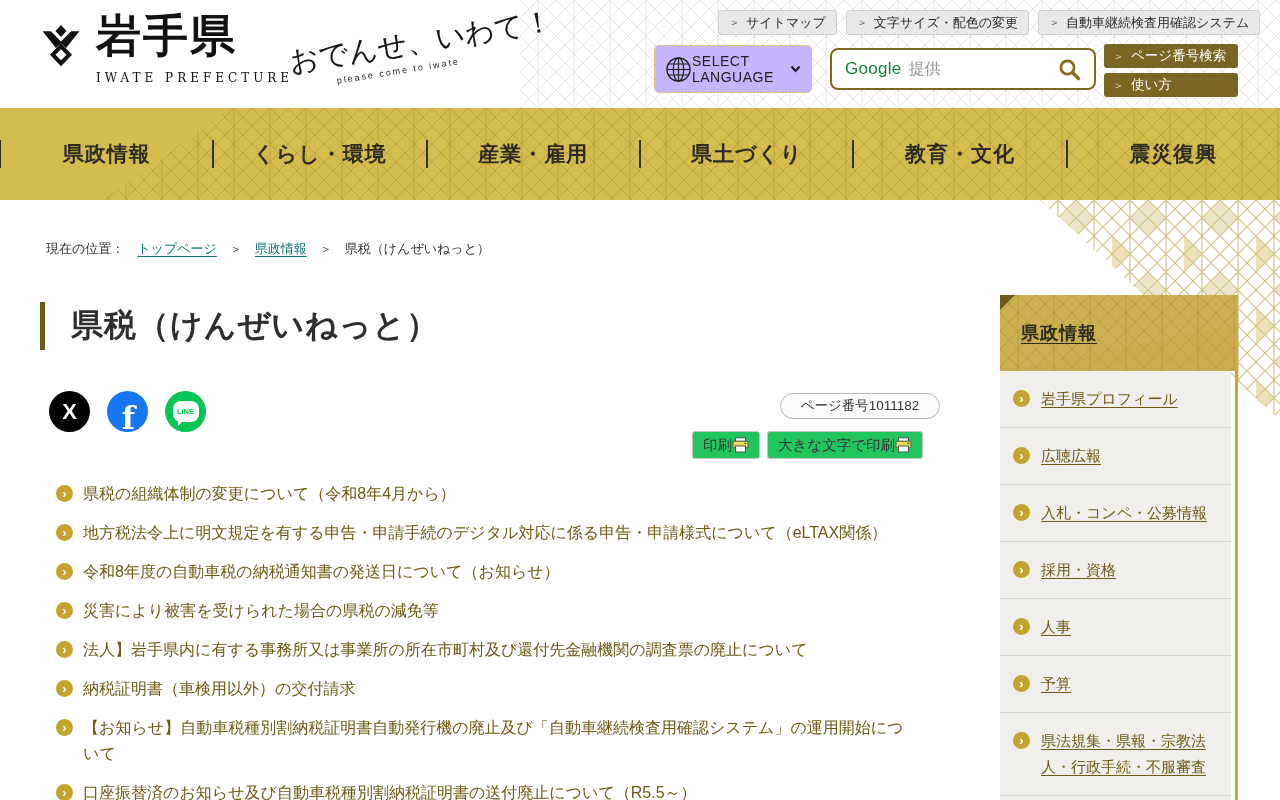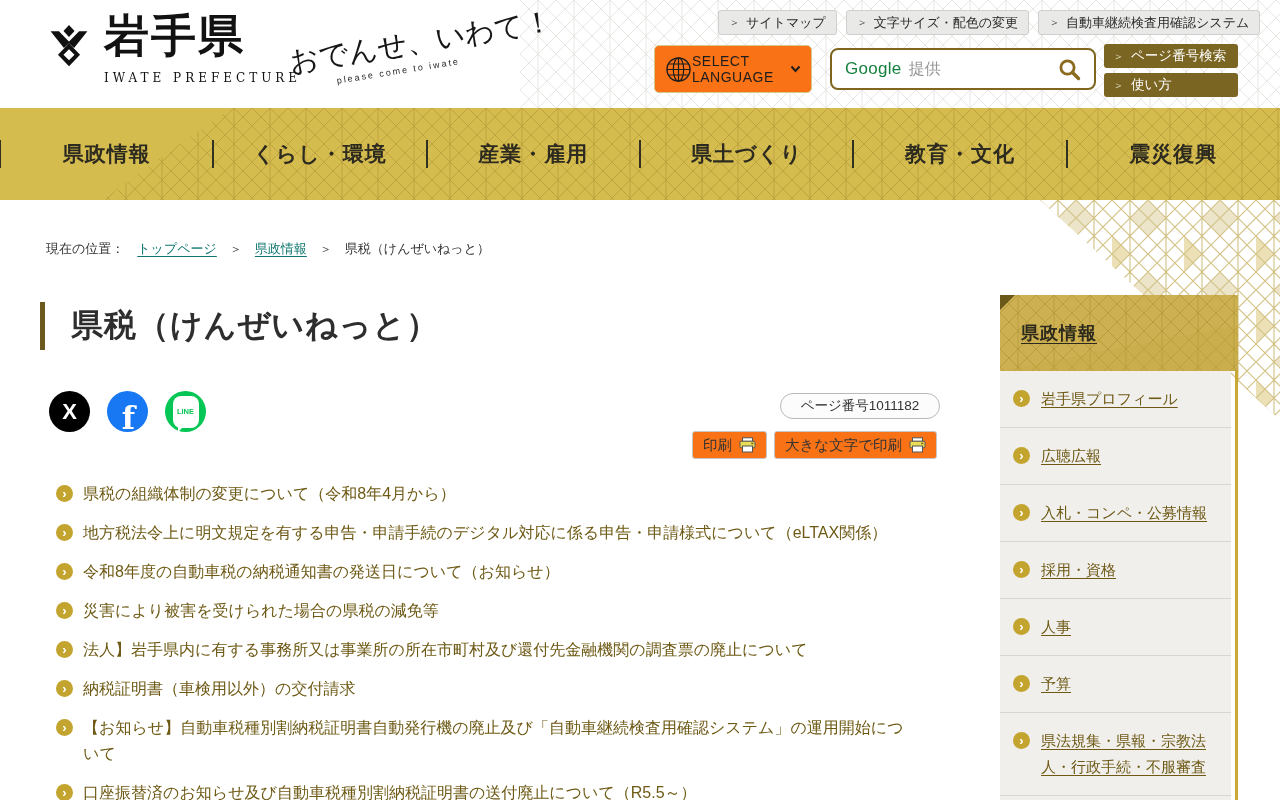--- a/index.html
+++ b/index.html
@@ -3,32 +3,32 @@
 <meta charset="utf-8">
 <style>
   * { margin:0; padding:0; box-sizing:border-box; }
   html,body { width:1280px; height:800px; overflow:hidden; }
   body { position:relative; background:#fff; font-family:"Liberation Sans","DejaVu Sans",sans-serif; color:#333; }
   a { cursor:pointer; }
 
   
   .header { position:absolute; left:0; top:0; width:1280px; height:108px; background:#fff; }
   .header-pattern { position:absolute; right:0; top:0; pointer-events:none; }
-  .logo { position:absolute; left:46px; top:10px; display:flex; gap:12px; align-items:flex-start; }
+  .logo { position:absolute; left:38px; top:10px; display:flex; gap:12px; align-items:flex-start; }
   .crest { width:46px; height:58px; margin-top:8px; }
   .logo-jp { font-family:"DejaVu Serif","Liberation Serif",serif; font-size:45px; line-height:1.15; color:#121212; letter-spacing:2px; font-weight:bold; }
   .logo-en { font-family:"DejaVu Serif","Liberation Serif",serif; font-size:12px; letter-spacing:4px; color:#121212; margin-top:9px;text-align:right; }
   .tagline { position:absolute; left:288px; top:22px; transform:rotate(-9deg); font-family:"DejaVu Serif","Liberation Serif",serif; font-size:29px; color:#161616; white-space:nowrap; }
   .tagline-en { position:absolute; left:336px; top:66px; transform:rotate(-9deg); font-size:9px; letter-spacing:2px; color:#2a2a2a; white-space:nowrap; }
 
   .util-row { position:absolute; left:718px; top:10px; display:flex; gap:9px; }
   .util-btn { background:#e9e9e7; border:1px solid #cfcfcd; border-radius:3px; height:25px; display:flex; align-items:center; gap:6px; padding:0 10px; font-size:13px; color:#2b2b2b; white-space:nowrap; }
   .pfx { font-size:11px; color:#444; }
 
-  .lang-btn { position:absolute; left:654px; top:45px; width:158px; height:48px; background:#f97316; border:1px solid #d6c98e; border-radius:5px; display:flex; align-items:center; padding:8px 10px; }
+  .lang-btn { position:absolute; left:654px; top:45px; width:158px; height:48px; background:#c4b5fd; border:1px solid #d6c98e; border-radius:5px; display:flex; align-items:center; padding:8px 10px; }
   .lang-label { font-size:14px; color:#1d1d1d; line-height:1.15; letter-spacing:.5px; }
   .searchbox { position:absolute; left:830px; top:48px; width:266px; height:42px; background:#fff; border:2px solid #7e661f; border-radius:8px; display:flex; align-items:center; padding:0 13px; }
   .search-brand { font-size:17px; color:#15803d; letter-spacing:.3px; }
   .search-note { font-size:16px; color:#949494; margin-left:7px; }
   .search-btn { margin-left:auto; background:none; border:none; display:flex; }
   .quick-col { position:absolute; left:1104px; top:44px; width:134px; display:flex; flex-direction:column; gap:5px; }
   .quick-btn { background:#7a6522; color:#fff; height:24px; border-radius:3px; display:flex; align-items:center; gap:7px; padding:0 9px; font-size:13.5px; white-space:nowrap; }
   .quick-btn .pfx { color:#e8e0c8; }
 
   
@@ -48,28 +48,28 @@
   
   .page-title { position:absolute; left:40px; top:302px; height:48px; border-left:5px solid #6b591d; padding-left:26px; display:flex; align-items:center; font-size:32px; font-weight:bold; color:#2e2e2e; letter-spacing:1px; }
 
   
   .share-row { position:absolute; left:49px; top:391px; display:flex; gap:17px; }
   .share { width:41px; height:41px; border-radius:50%; display:flex; align-items:center; justify-content:center; position:relative; }
   .share-x { background:#000; color:#fff; font-weight:bold; font-size:22px; }
   .share-fb { background:#1877f2; overflow:hidden; }
   .fb-f { font-family:"DejaVu Serif","Liberation Serif",serif; font-size:31px; font-weight:bold; color:#fff; margin-top:13px; margin-left:2px; }
   .share-line { background:#06c755; }
-  .line-bubble { width:26px; height:32px; background:#fff; border-radius:8px; display:flex; align-items:center; justify-content:center; position:relative; }
+  .line-bubble { width:26px; height:21px; background:#fff; border-radius:8px; display:flex; align-items:center; justify-content:center; position:relative; }
   .line-bubble::after { content:""; position:absolute; left:5px; bottom:-4px; width:0; height:0; border:4px solid transparent; border-top-color:#fff; border-left-color:#fff; }
   .line-text { color:#06c755; font-size:7.5px; font-weight:bold; }
 
   
   .page-pill { position:absolute; left:780px; top:393px; width:160px; height:26px; border:1px solid #b9b9b9; border-radius:14px; background:#fcfcfc; display:flex; align-items:center; justify-content:center; font-size:13.5px; color:#333; }
   .print-row { position:absolute; left:692px; top:431px; display:flex; gap:7px; }
-  .print-btn { background:#f97316; border:1px solid #c6c6c6; border-radius:3px; height:28px; display:flex; align-items:center; gap:7px; padding:0 10px; font-size:14.5px; color:#333; white-space:nowrap; }
+  .print-btn { background:#22c55e; border:1px solid #c6c6c6; border-radius:3px; height:28px; display:flex; align-items:center; padding:0 10px; font-size:14.5px; color:#333; white-space:nowrap; }
 
   
   .link-list { position:absolute; left:56px; top:481px; width:852px; }
   .link-item { position:relative; padding-left:27px; margin-bottom:13px; font-size:16px; line-height:26px; }
   .link-item a { color:#6e5a15; text-underline-offset:3px; }
   .cicon { width:17px; height:17px; border-radius:50%; background:#c3a42f; color:#fff; display:inline-flex; align-items:center; justify-content:center; font-size:13px; font-weight:bold; line-height:1; flex:none; }
   .link-item .cicon { position:absolute; left:0; top:4px; }
 
   
   .sidebar { position:absolute; left:1000px; top:295px; width:238px; z-index:2; }

